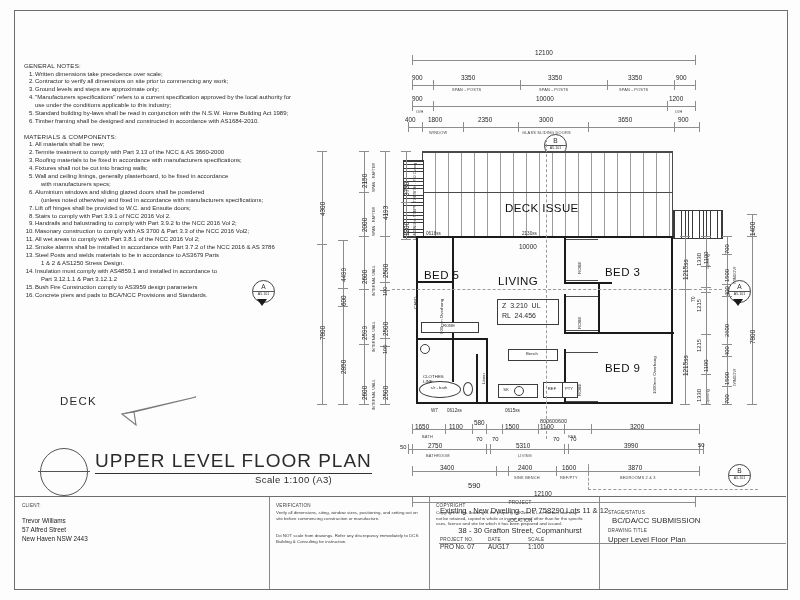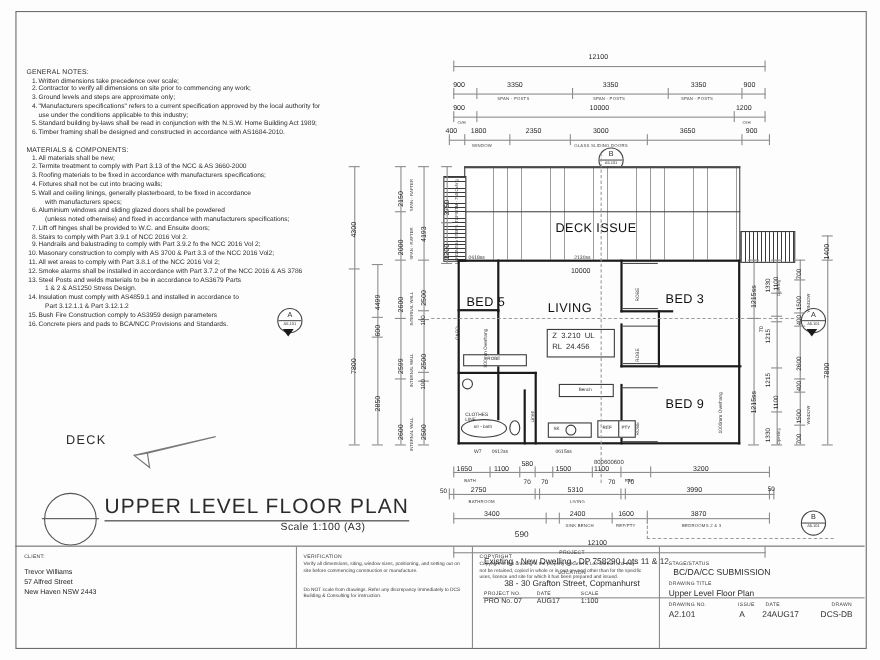--- a/index.html
+++ b/index.html
@@ -514,25 +514,15 @@
       <div class="tb-key" style="position:absolute;left:88px;top:0;">SCALE</div>
       <div style="position:absolute;left:88px;top:6px;font-size:6.4px;">1:100</div>
     </div>
   </div>
 
   <div style="position:absolute;left:608px;top:500px;width:180px;margin-top:10px;">
     <div class="tb-key">STAGE/STATUS</div>
     <div style="font-size:7.8px;margin-top:1px;margin-left:4px;white-space:nowrap;">BC/DA/CC SUBMISSION</div>
     <div class="tb-key" style="margin-top:3px;">DRAWING TITLE</div>
     <div style="font-size:7.6px;margin-top:2px;white-space:nowrap;">Upper Level Floor Plan</div>
-    <div style="position:relative;height:18px;margin-top:3px;">
-      <div class="tb-key" style="position:absolute;left:0;top:0;">DRAWING NO.</div>
-      <div style="position:absolute;left:0;top:7px;font-size:7.6px;">A2.101</div>
-      <div class="tb-key" style="position:absolute;left:63px;top:0;">ISSUE</div>
-      <div style="position:absolute;left:64px;top:7px;font-size:7.6px;">A</div>
-      <div class="tb-key" style="position:absolute;left:88px;top:0;">DATE</div>
-      <div style="position:absolute;left:85px;top:7px;font-size:7.6px;">24AUG17</div>
-      <div class="tb-key" style="position:absolute;left:148px;top:0;">DRAWN</div>
-      <div style="position:absolute;left:138px;top:7px;font-size:7.6px;">DCS-DB</div>
-    </div>
   </div>
 
 </div>
 
 </body></html>

